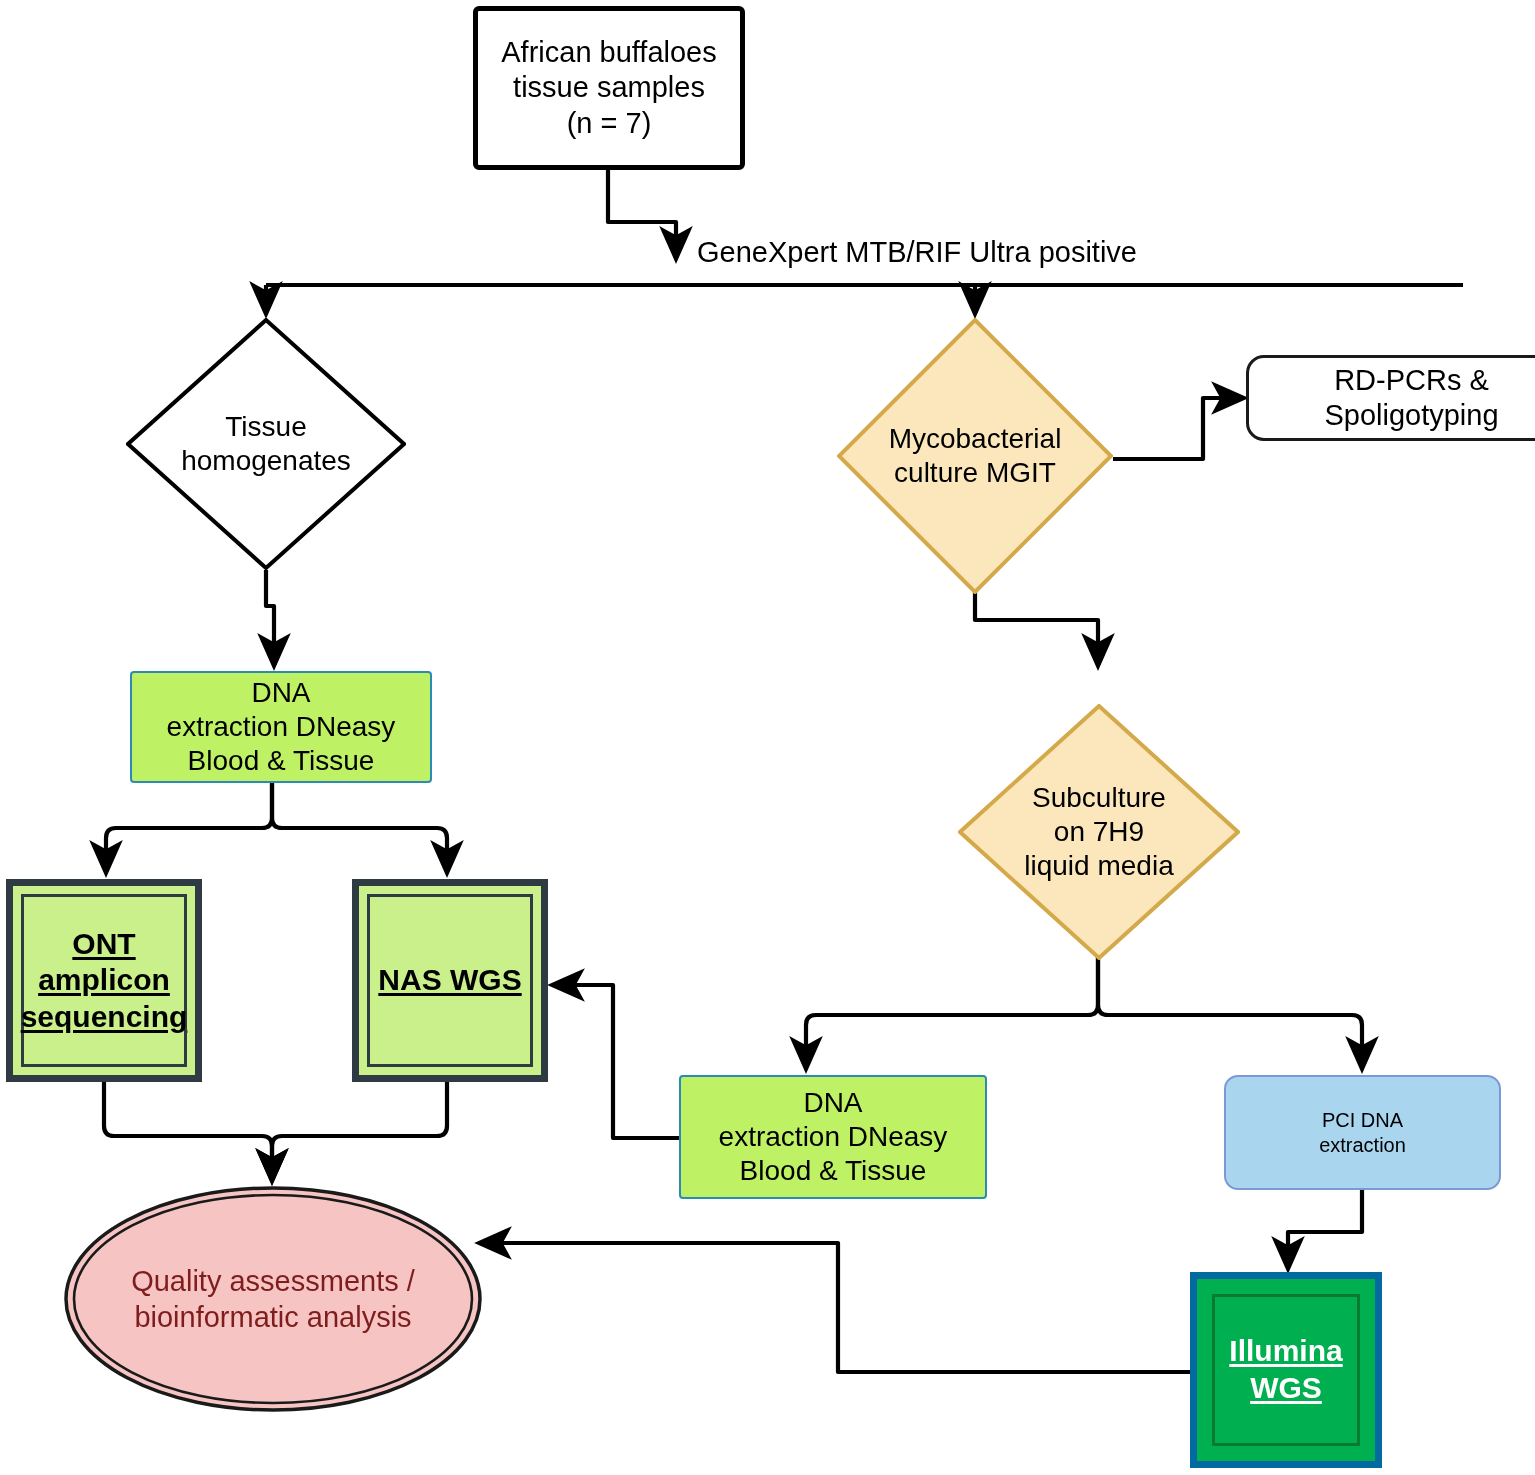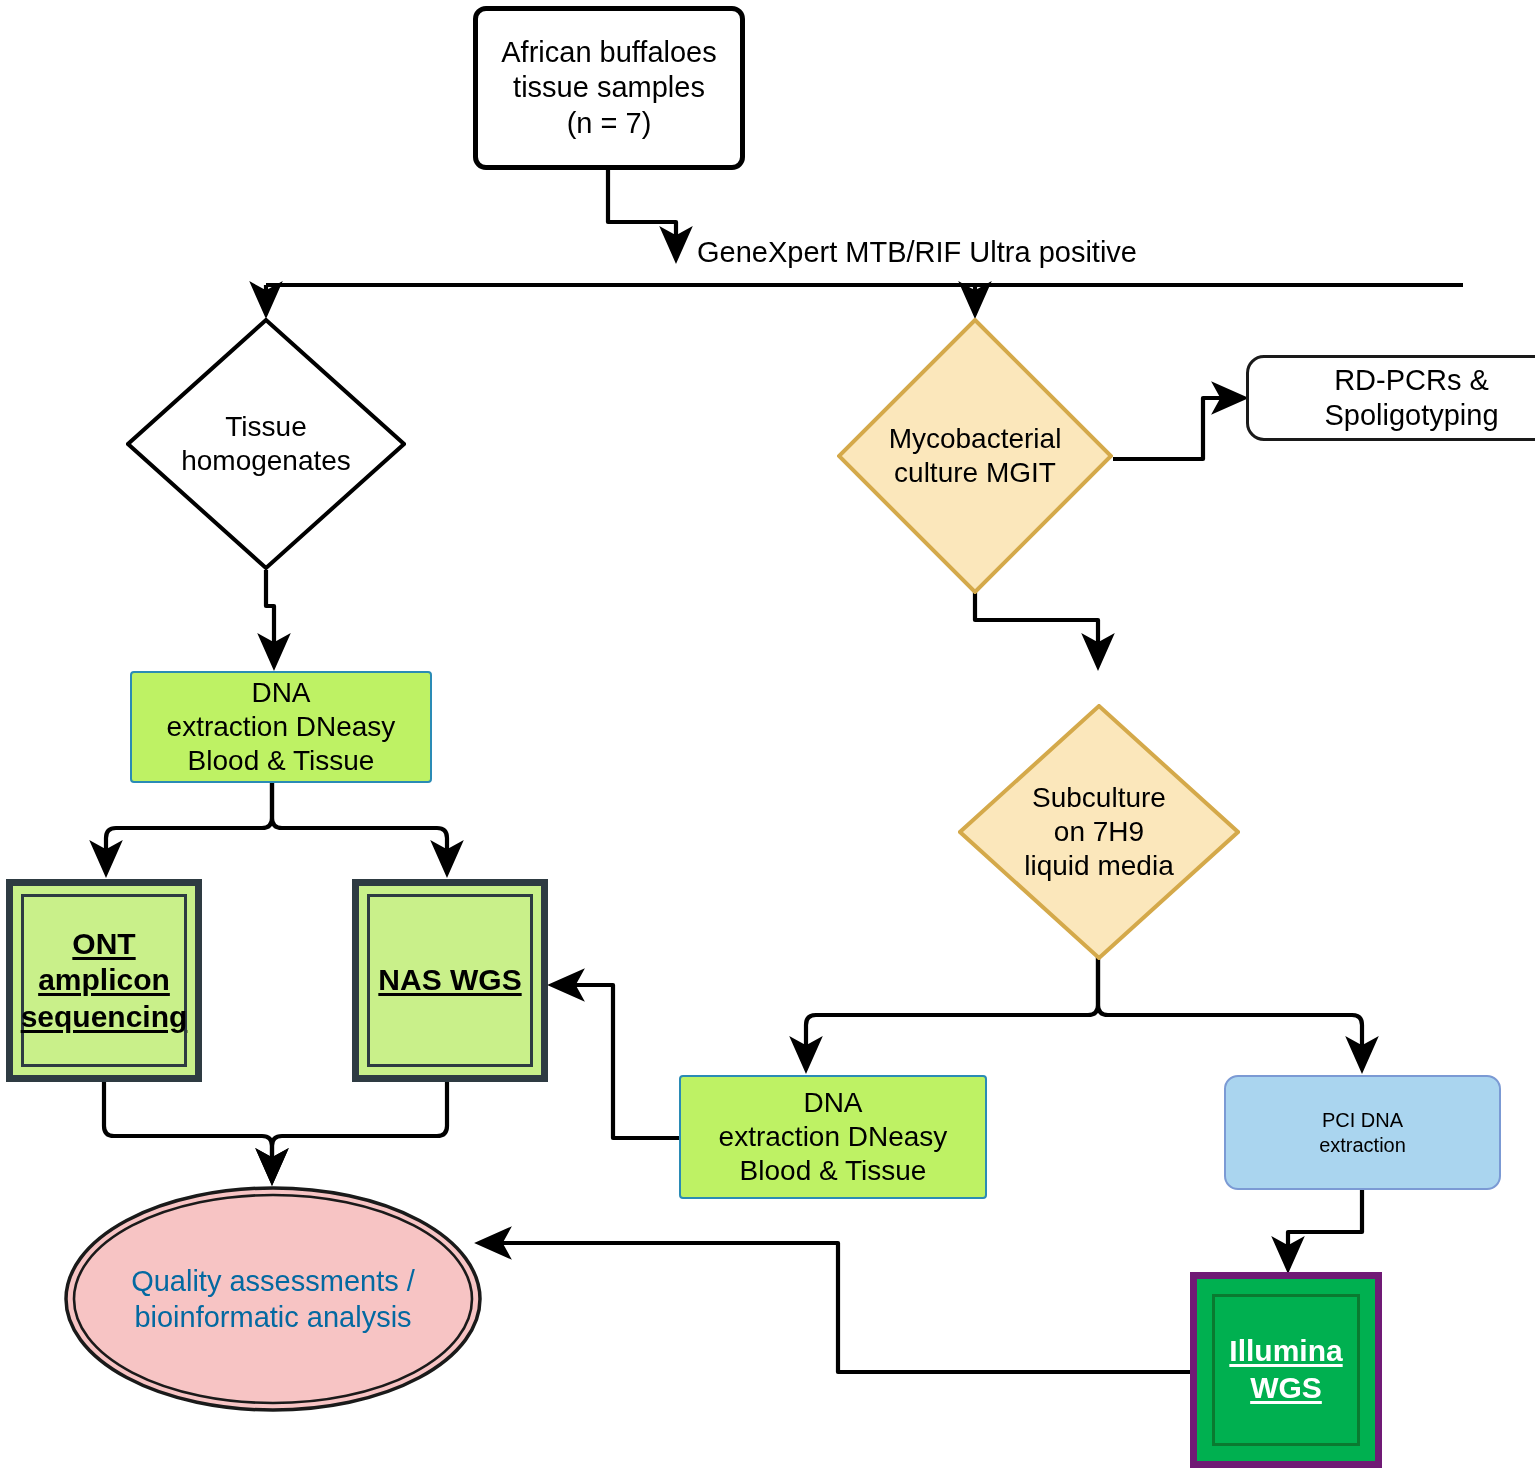--- a/index.html
+++ b/index.html
@@ -34,21 +34,21 @@
     color: #000000;
   }
   .node .lbl {
     white-space: pre-line;
   }
 
   
   .term {
     background: #ffffff;
     border: 5px solid #000000;
-    border-radius: 13px;
+    border-radius: 6px;
     font-size: 29px;
   }
   .term-thin {
     background: #ffffff;
     border: 3px solid #1a1a1a;
     border-radius: 18px;
     font-size: 29px;
   }
 
   
@@ -105,21 +105,21 @@
     align-items: center;
     justify-content: center;
   }
   .green-dbl .lbl {
     text-decoration: underline;
     text-underline-offset: 3px;
   }
 
   .illumina {
     background: #00b050;
-    border: 7px solid #701a75;
+    border: 7px solid #0369a1;
     padding: 15px;
     font-size: 30px;
     font-weight: bold;
     color: #ffffff;
   }
   .illumina .inner {
     width: 100%;
     height: 100%;
     border: 3px solid #0a7a30;
     box-sizing: border-box;
@@ -145,21 +145,21 @@
     position: absolute;
     left: 0; top: 0;
     width: 100%;
     height: 100%;
     display: flex;
     align-items: center;
     justify-content: center;
     text-align: center;
     font-size: 29px;
     line-height: 1.25;
-    color: #0369a1;
+    color: #7f1d1d;
     white-space: pre-line;
     z-index: 2;
   }
 
   
   .edge-label {
     position: absolute;
     font-size: 29px;
     color: #000;
     white-space: nowrap;

